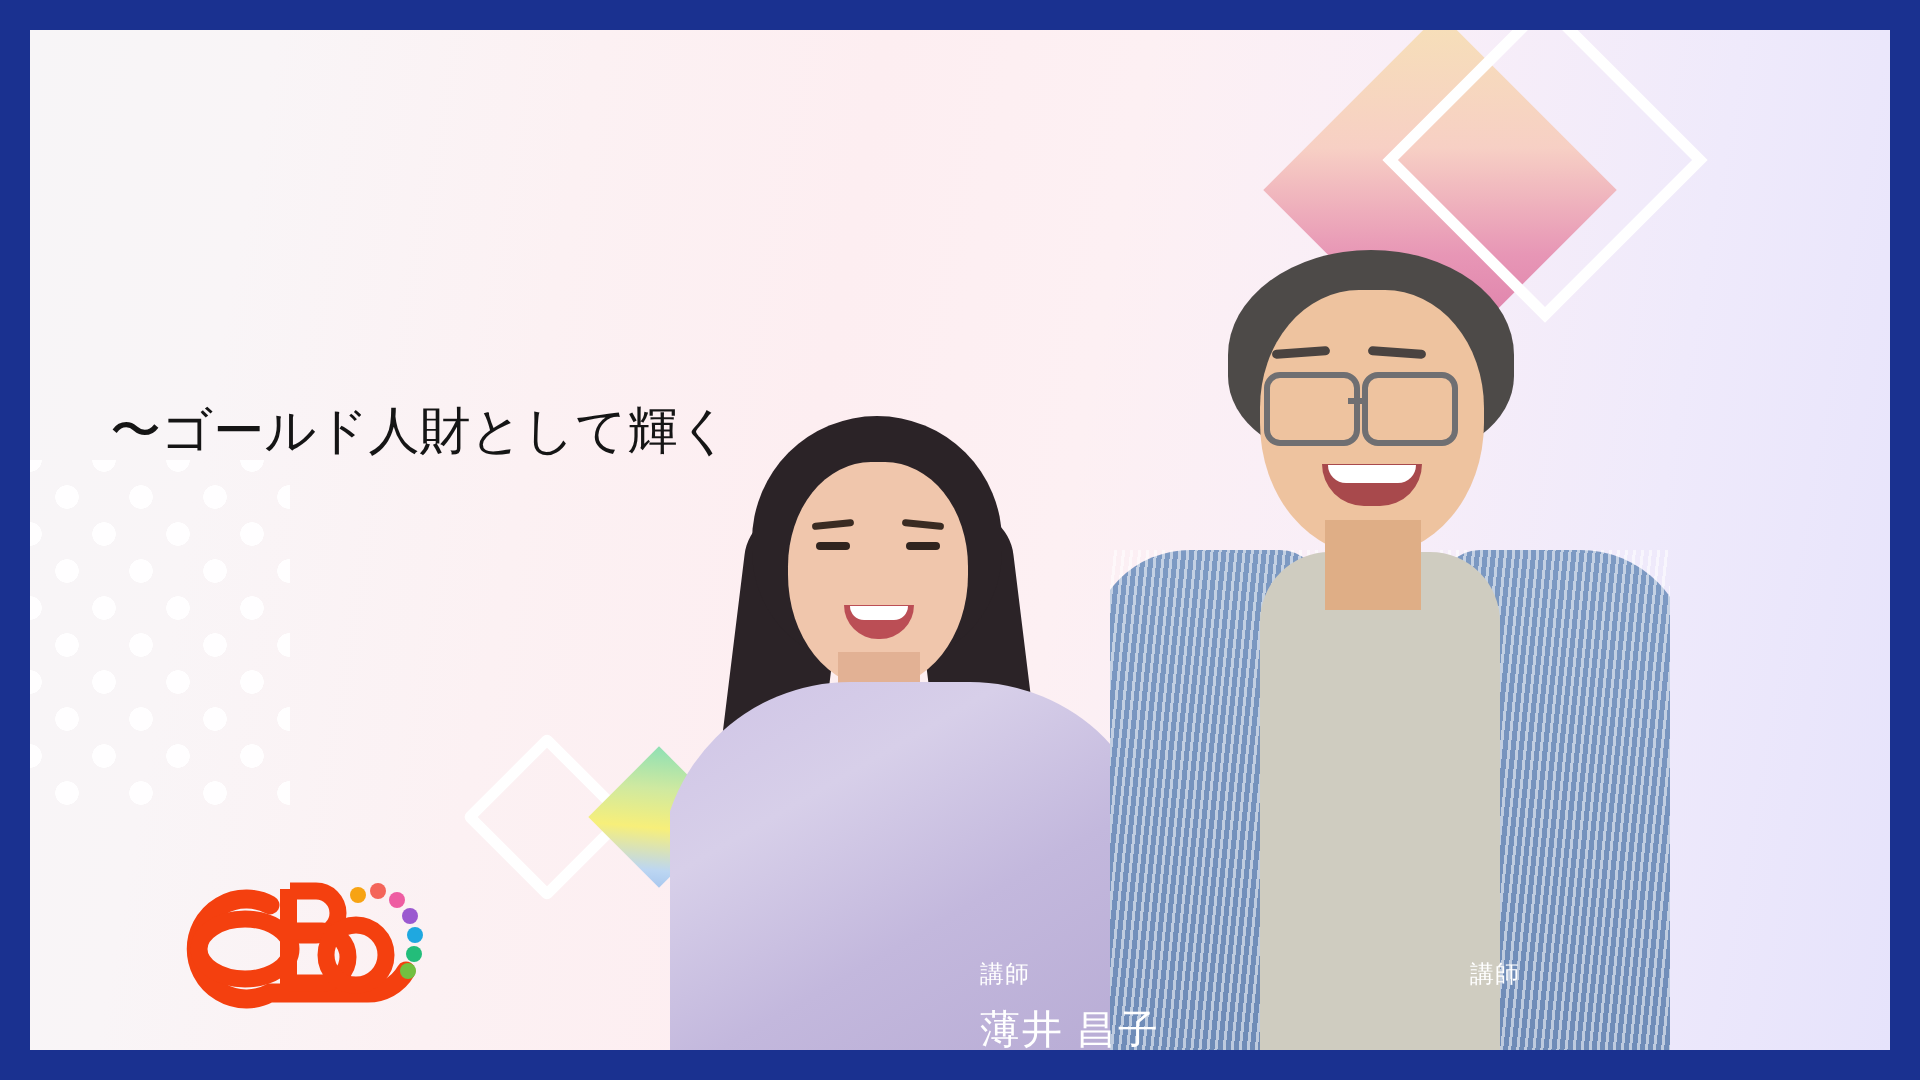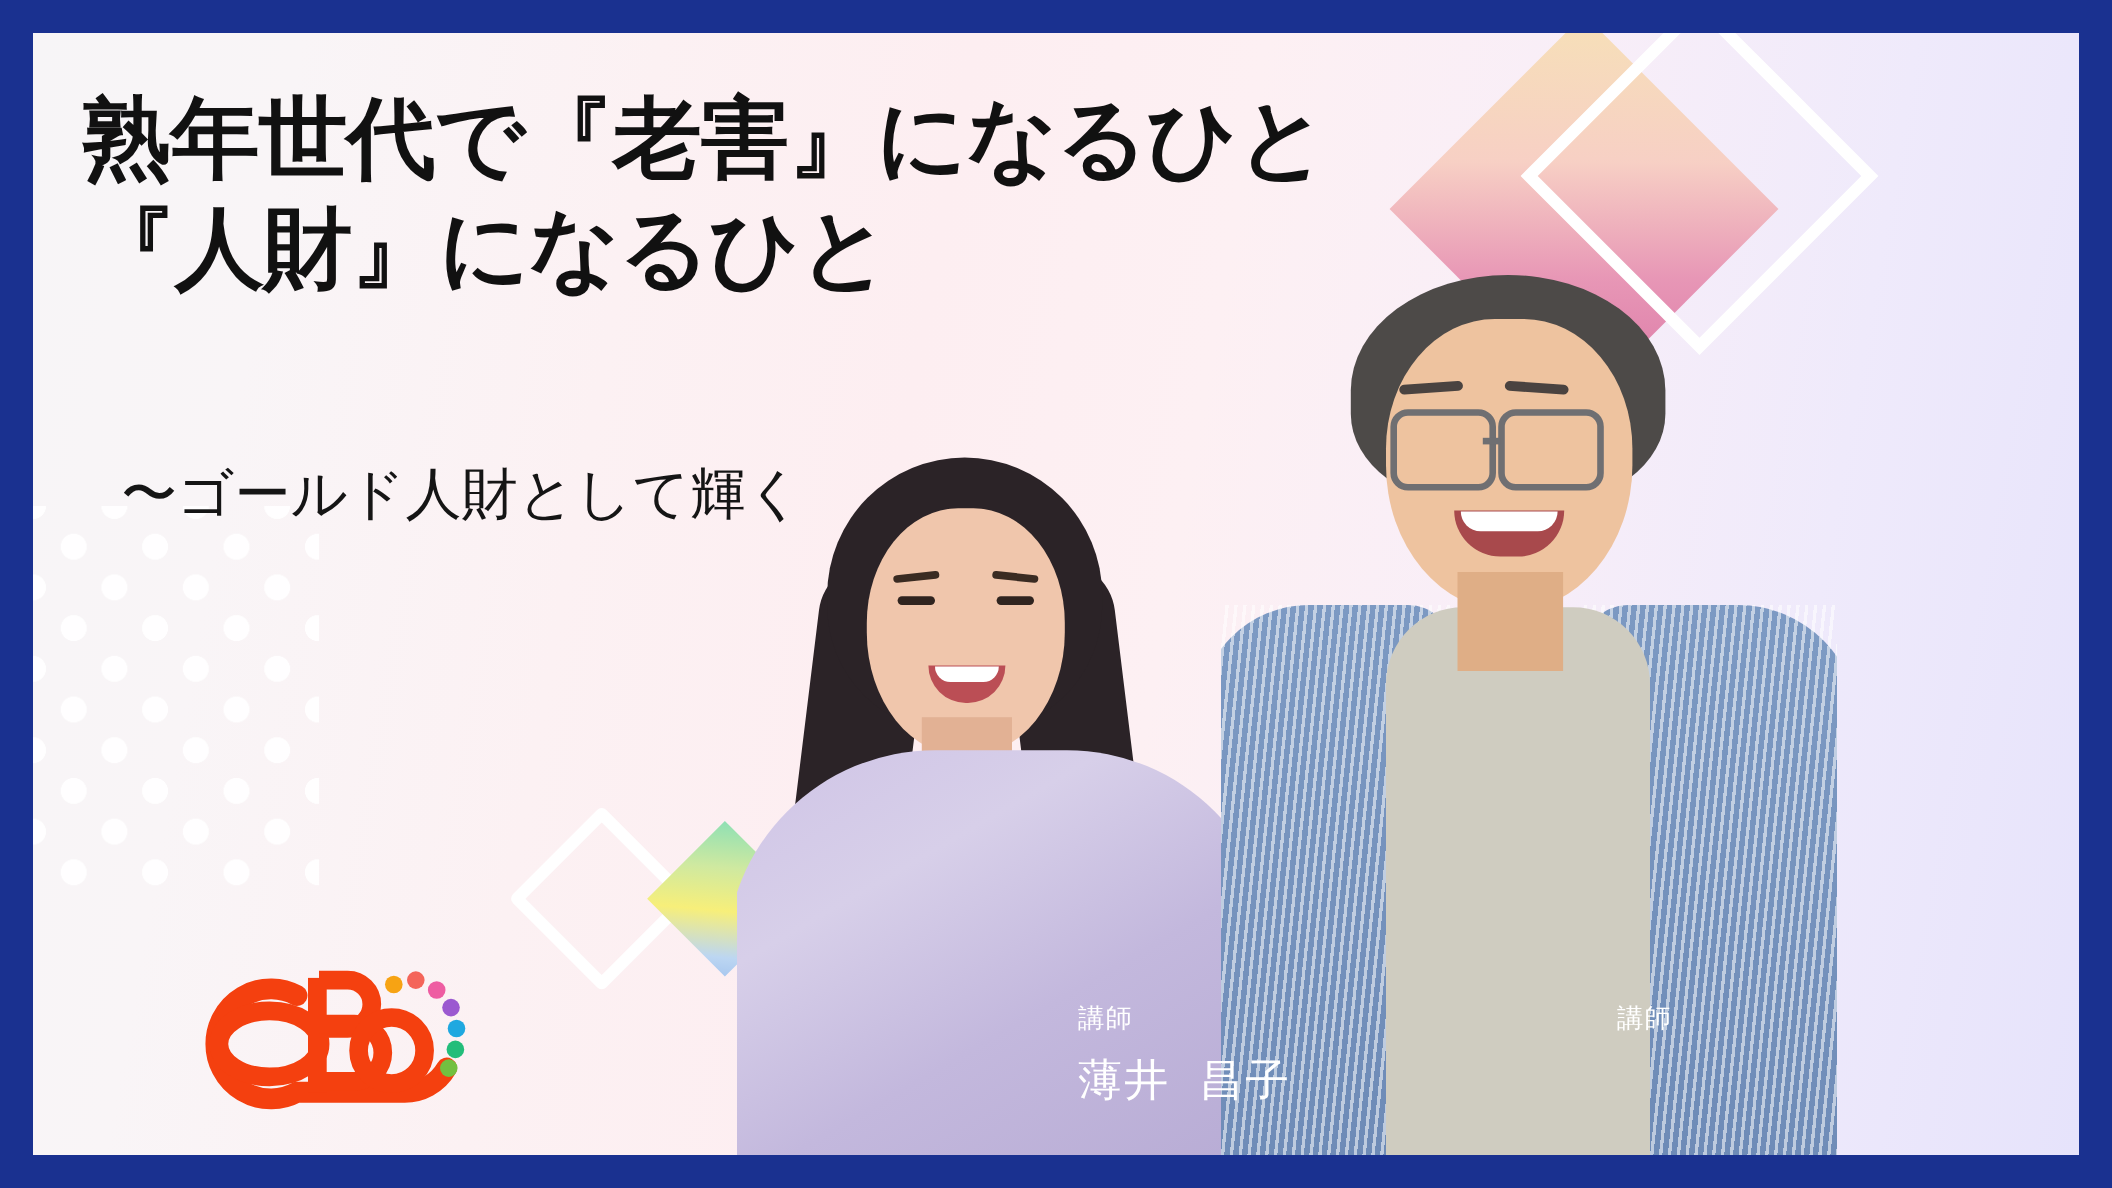--- a/index.html
+++ b/index.html
@@ -87,21 +87,21 @@
     font-weight:700;
     font-size:81px;
     line-height:1.23;
     letter-spacing:-1px;
     white-space:nowrap;
   }
   .headline .l2{padding-left:4px;}
 
   
   .subtitle{
-    position:absolute;left:80px;top:379px;z-index:20;
+    position:absolute;left:80px;top:360px;z-index:20;
     color:#151515;
     font-family:"DejaVu Sans","Liberation Sans",sans-serif;
     font-weight:400;
     font-size:51px;
     line-height:1.62;
     letter-spacing:0px;
     white-space:nowrap;
   }
   .subtitle .ln2{padding-left:48px;}
   .subtitle .ln3{padding-left:48px;}
@@ -143,21 +143,21 @@
   .m-brow.l{left:162px;top:128px;transform:rotate(-4deg);}
   .m-brow.r{left:258px;top:128px;transform:rotate(4deg);}
   .m-mouth{position:absolute;left:212px;top:244px;width:100px;height:42px;border-radius:0 0 50px 50px;background:#a8494c;}
   .m-teeth{position:absolute;left:218px;top:245px;width:88px;height:18px;border-radius:0 0 30px 30px;background:#fff;}
   .m-shirt{position:absolute;left:150px;top:332px;width:240px;height:500px;background:#cfccc0;border-radius:70px 70px 0 0;}
   .m-jacketL{position:absolute;left:-20px;top:330px;width:230px;height:500px;background:linear-gradient(160deg,#7e9bc4 0%,#6d8ab6 100%);border-radius:100px 40px 0 0;}
   .m-jacketR{position:absolute;left:330px;top:330px;width:250px;height:500px;background:linear-gradient(200deg,#7e9bc4 0%,#6d8ab6 100%);border-radius:40px 110px 0 0;}
   .m-stripes{position:absolute;inset:0;background:repeating-linear-gradient(96deg, rgba(255,255,255,.55) 0 3px, rgba(255,255,255,0) 3px 8px);}
 
   
-  .caption{position:absolute;z-index:25;color:#ffffff;font-family:Liberation Mono, monospace;}
+  .caption{position:absolute;z-index:25;color:#ffffff;font-family:Liberation Serif, serif;margin-top:48px;}
   .caption .role{font-size:24px;font-weight:400;display:block;margin-bottom:12px;letter-spacing:1px;}
   .caption .nm{font-size:40px;font-weight:400;display:block;letter-spacing:2px;}
   .cap-left{left:950px;top:880px;}
   .cap-right{left:1440px;top:880px;}
 </style>
 </head>
 <body>
 
 <div class="banner">
 
@@ -200,24 +200,20 @@
       <div class="m-neck"></div>
       <div class="m-brow l"></div>
       <div class="m-brow r"></div>
       <div class="m-glass l"></div>
       <div class="m-glass r"></div>
       <div class="m-bridge"></div>
       <div class="m-mouth"></div>
       <div class="m-teeth"></div>
     </div>
 
-    <div class="headline">
-      <div class="l1">熟年世代で『老害』になるひと</div>
-      <div class="l2">『人財』になるひと</div>
-    </div>
 
     <div class="subtitle">
       <div class="ln1">〜ゴールド人財として輝く</div>
     </div>
 
     <div class="logo">
       <svg viewBox="0 0 270 140" width="270" height="140" aria-hidden="true">
 
         <path d="M100 30 A50 50 0 1 0 100 118 L196 118 A44 44 0 0 0 236 96" fill="none" stroke="#f4400f" stroke-width="19" stroke-linecap="round"></path>
 

